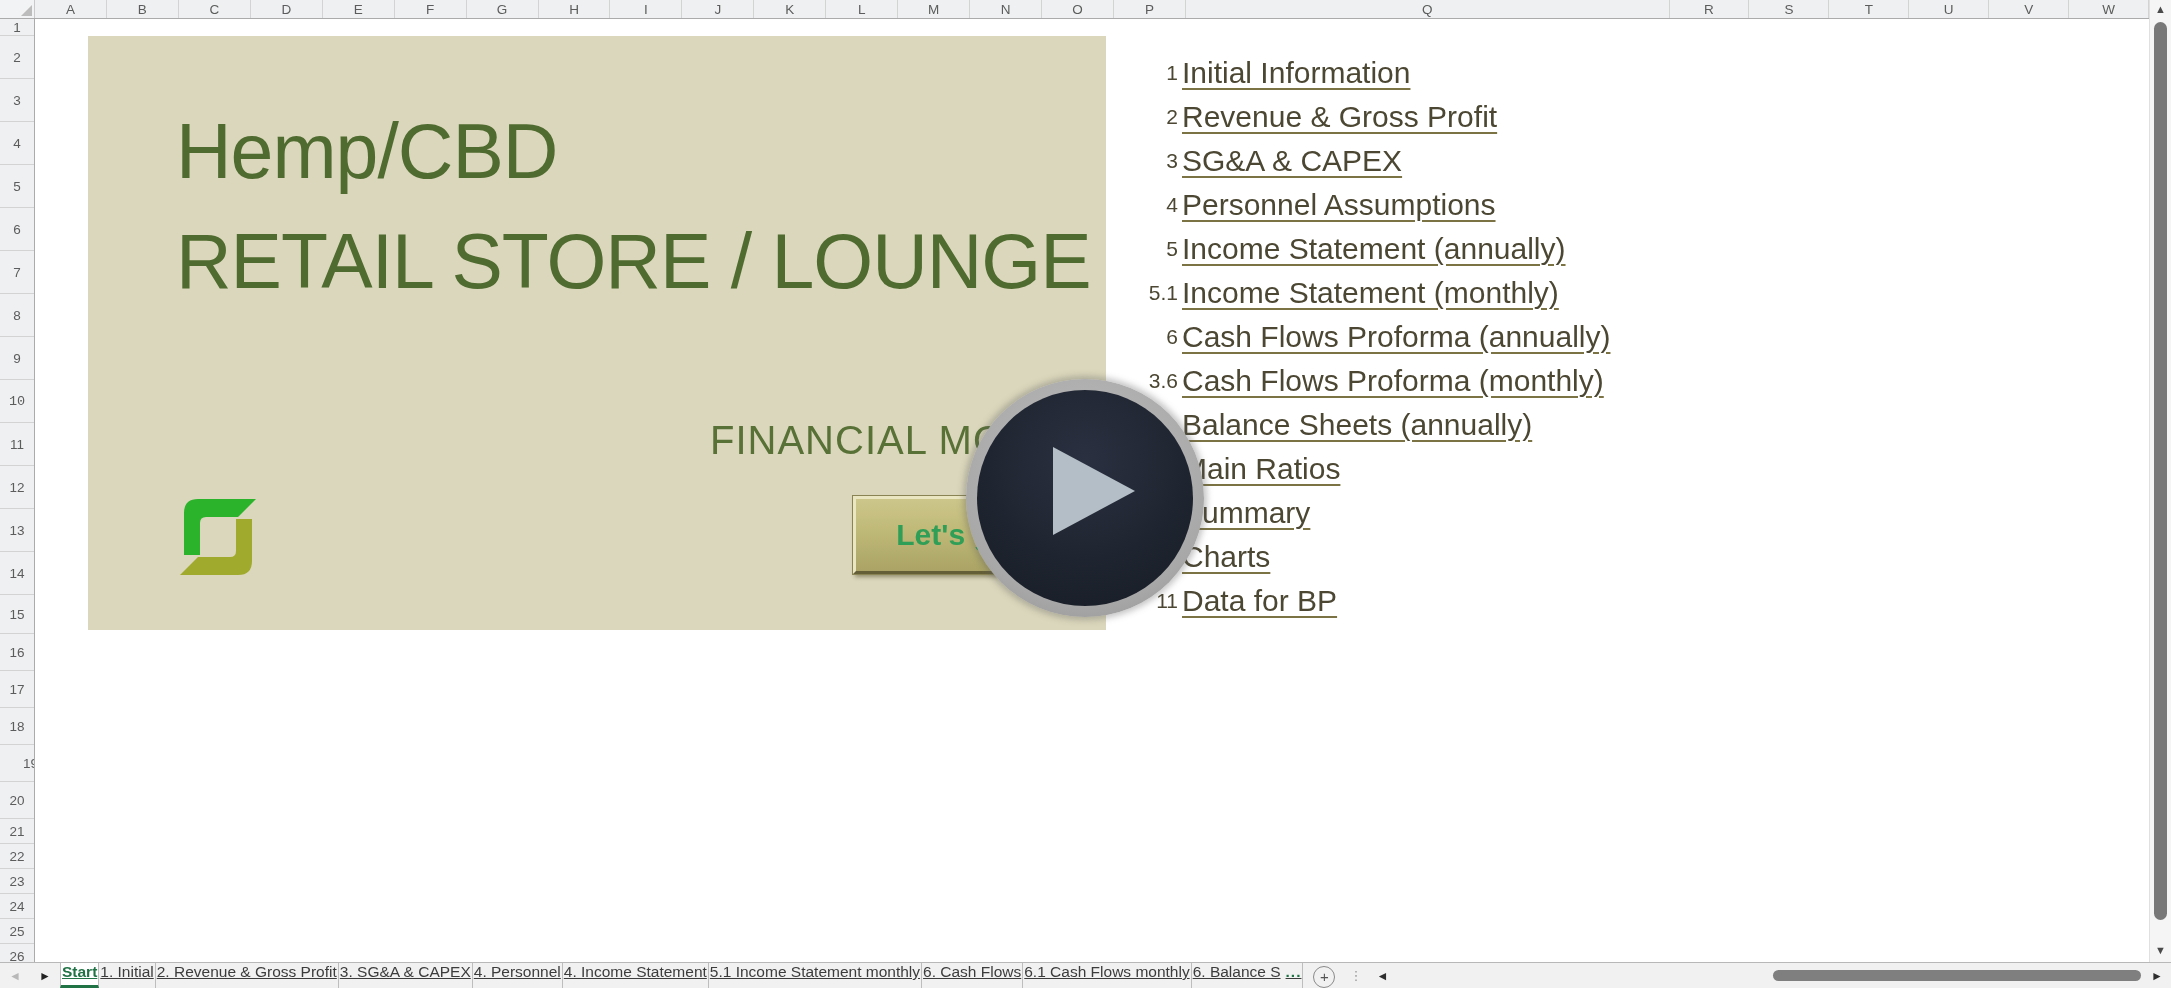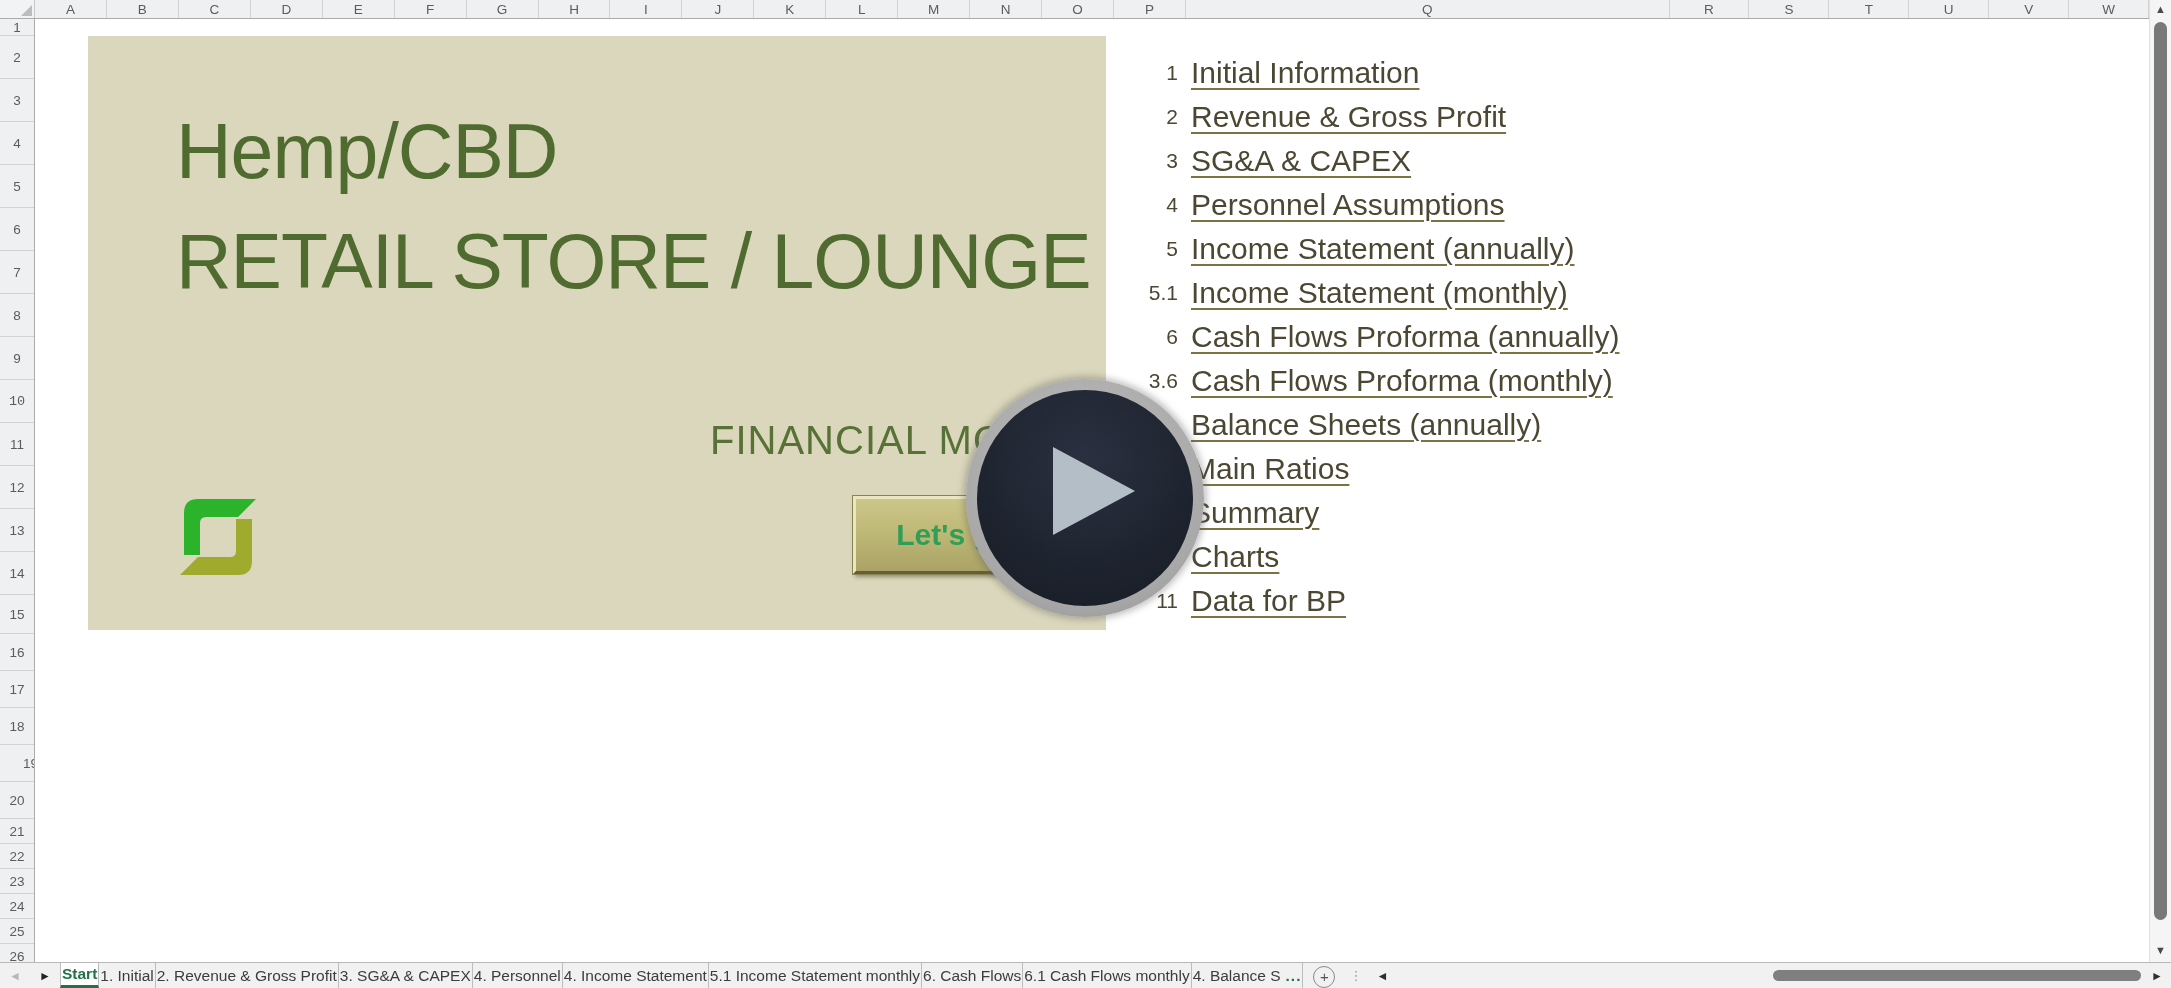--- a/index.html
+++ b/index.html
@@ -37,21 +37,21 @@
               border:3px solid;border-color:#ebe6c2 #6e683f #655f38 #ebe6c2;outline:1px solid #8a8454;
               display:flex;align-items:center;justify-content:center;cursor:pointer;
               box-shadow:2px 3px 4px rgba(60,55,20,.45);}
   #cta-button span{font-size:30px;font-weight:bold;color:#2f9e56;}
   #logo{position:absolute;left:170px;top:487px;}
 
   
   #toc{position:absolute;left:1120px;top:51px;}
   .toc-row{height:44px;display:flex;align-items:center;}
   .toc-num{width:58px;text-align:right;font-size:21px;color:#4b4733;flex:none;}
-  .toc-link{margin-left:13px;font-size:30px;color:#4b4733;text-decoration:underline;
+  .toc-link{margin-left:4px;font-size:30px;color:#4b4733;text-decoration:underline;
             text-decoration-color:#7c7344;text-underline-offset:5px;text-decoration-thickness:2px;
             white-space:nowrap;cursor:pointer;}
 
   
   #play-overlay{position:absolute;left:966px;top:379px;width:238px;height:238px;border-radius:50%;
                 background:radial-gradient(circle at 50% 38%,#bdbdbd 0%,#a8a8a8 70%,#8f8f8f 100%);
                 box-shadow:0 0 6px 3px rgba(90,90,90,.35);cursor:pointer;}
   #play-disc{position:absolute;left:11px;top:11px;width:216px;height:216px;border-radius:50%;
              background:radial-gradient(circle at 50% 32%,#2a3040 0%,#1f2530 55%,#161b24 100%);}
   #play-tri{position:absolute;left:87px;top:68px;width:82px;height:88px;
@@ -66,22 +66,22 @@
   #vs-down{bottom:6px;}
   #vs-thumb{position:absolute;left:4px;top:22px;width:13px;height:898px;background:#787878;border-radius:7px;cursor:pointer;}
 
   
   #tabbar{position:absolute;left:0;bottom:0;width:2171px;height:26px;background:#f1f1f1;
           border-top:1px solid #b8b8b8;box-sizing:border-box;display:flex;align-items:stretch;
           font-size:15.5px;color:#3c3c3c;}
   .tab-nav{width:30px;display:flex;align-items:center;justify-content:center;font-size:12px;cursor:pointer;}
   .tab-nav.disabled{color:#b8b8b8;}
   .tab-nav.enabled{color:#222;}
-  .sheet-tab{display:flex;align-items:center;padding:0 1px;border-right:1px solid #bdbdbd;
-             white-space:nowrap;cursor:pointer;box-sizing:border-box;}
+  .sheet-tab{display:flex;padding:0 1px;border-right:1px solid #bdbdbd;
+             white-space:nowrap;cursor:pointer;box-sizing:border-box;text-decoration:underline;}
   .sheet-tab:first-of-type{border-left:1px solid #bdbdbd;}
   .sheet-tab.active{background:#ffffff;color:#217346;font-weight:bold;
              border-bottom:3px solid #217346;}
   .tab-ellipsis{color:#217346;margin-left:5px;font-weight:bold;letter-spacing:1px;}
   #add-sheet{width:20px;height:20px;border:1px solid #8a8a8a;border-radius:50%;margin:2px 8px 0 10px;
              display:flex;align-items:center;justify-content:center;font-size:15px;color:#555;
              align-self:center;cursor:pointer;flex:none;}
   #tab-dots{align-self:center;color:#9a9a9a;font-size:13px;margin:0 6px;letter-spacing:0;}
   #hscroll{flex:1;display:flex;align-items:center;padding:0 8px;}
   .hs-arrow{font-size:12px;color:#2e2e2e;cursor:pointer;flex:none;}
@@ -256,21 +256,21 @@
         <div class="sheet-tab">
           <span>5.1 Income Statement monthly</span>
         </div>
         <div class="sheet-tab">
           <span>6. Cash Flows</span>
         </div>
         <div class="sheet-tab">
           <span>6.1 Cash Flows monthly</span>
         </div>
         <div class="sheet-tab">
-          <span>4. Balance S</span>
+          <span>6. Balance S</span>
           <span class="tab-ellipsis">...</span>
         </div>
       </div>
     <div id="add-sheet">
       <span>+</span>
     </div>
     <div id="tab-dots">⋮</div>
     <div id="hscroll">
       <div class="hs-arrow">◄</div>
       <div id="hs-track">

